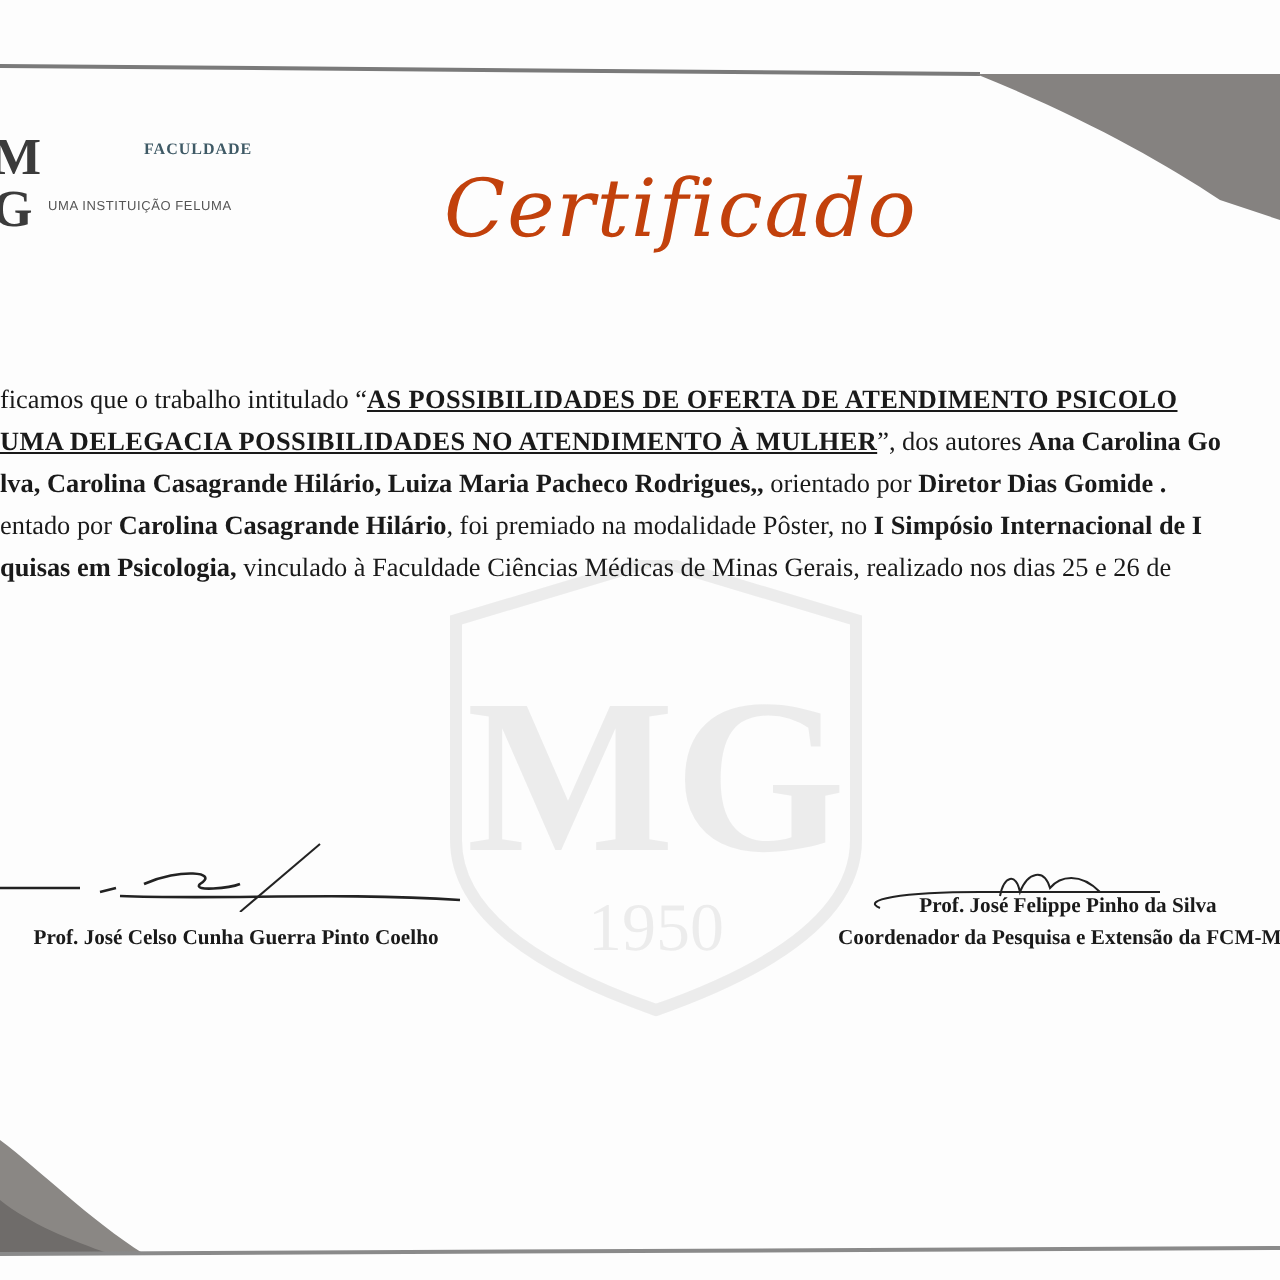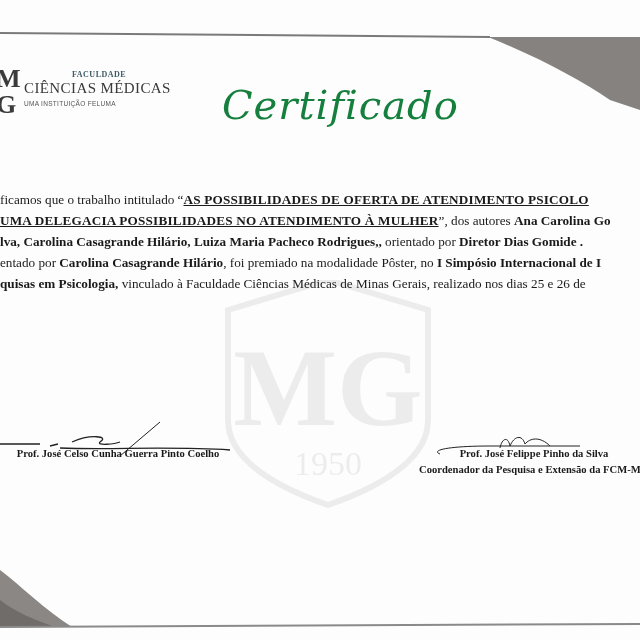--- a/index.html
+++ b/index.html
@@ -29,34 +29,34 @@
       position: absolute; left: 24px; top: 18px;
       font-family: "Liberation Serif", serif; font-size: 15px; letter-spacing: 0.4px; color: #3a3a3a;
     }
     .logo-sub {
       position: absolute; left: 24px; top: 38px;
       font-family: "Liberation Sans", sans-serif; font-size: 6.5px; letter-spacing: 0.3px; color: #555;
     }
     .title {
       position: absolute; left: 222px; top: 82px;
       font-family: "DejaVu Serif", serif; font-style: italic;
-      font-size: 40px; color: #15803d; letter-spacing: 1px;
+      font-size: 40px; color: #c2410c; letter-spacing: 1px;
     }
     .body-text {
       position: absolute; left: 0; top: 189px; width: 700px;
       font-size: 13.2px; line-height: 21px; white-space: nowrap;
     }
     .body-text .line { display: block; height: 21px; }
     .b { font-weight: bold; }
     .u { text-decoration: underline; font-weight: bold; letter-spacing: 0.2px; }
     .date {
       position: absolute; left: 480px; top: 343px; font-size: 13px; white-space: nowrap;
     }
     .sig { position: absolute; font-weight: bold; font-size: 10.6px; text-align: center; white-space: nowrap; }
-    .sig-left { left: 0; top: 448px; width: 236px; }
+    .sig-left { left: 0; top: 464px; width: 236px; }
     .sig-right { left: 404px; top: 448px; width: 260px; }
     .sig .name { display: block; height: 16px; }
     .sig .role { display: block; height: 16px; }
     .watermark { position: absolute; left: 218px; top: 280px; width: 220px; height: 230px; opacity: 0.08; }
     .sig-stroke { position: absolute; }
   </style>
 </head>
 <body>
 
 <div class="page">
@@ -77,21 +77,20 @@
     <text x="110" y="145" text-anchor="middle" font-family="Liberation Serif, serif" font-size="110" font-weight="bold" fill="#333">MG</text>
     <text x="110" y="195" text-anchor="middle" font-family="Liberation Serif, serif" font-size="34" fill="#333">1950</text>
   </svg>
 
   <div class="logo">
     <div class="logo-mark">
       <span>M</span>
       <span>G</span>
     </div>
     <div class="logo-faculdade">FACULDADE</div>
-    <div class="logo-ciencias">CIÊNCIAS MÉDICAS</div>
     <div class="logo-sub">UMA INSTITUIÇÃO FELUMA</div>
   </div>
 
   <div class="title">Certificado</div>
 
   <div class="body-text">
     <span class="line">
       <span>ficamos que o trabalho intitulado “</span><span class="u">AS POSSIBILIDADES DE OFERTA DE ATENDIMENTO PSICOLO</span>
     </span>
     <span class="line">

